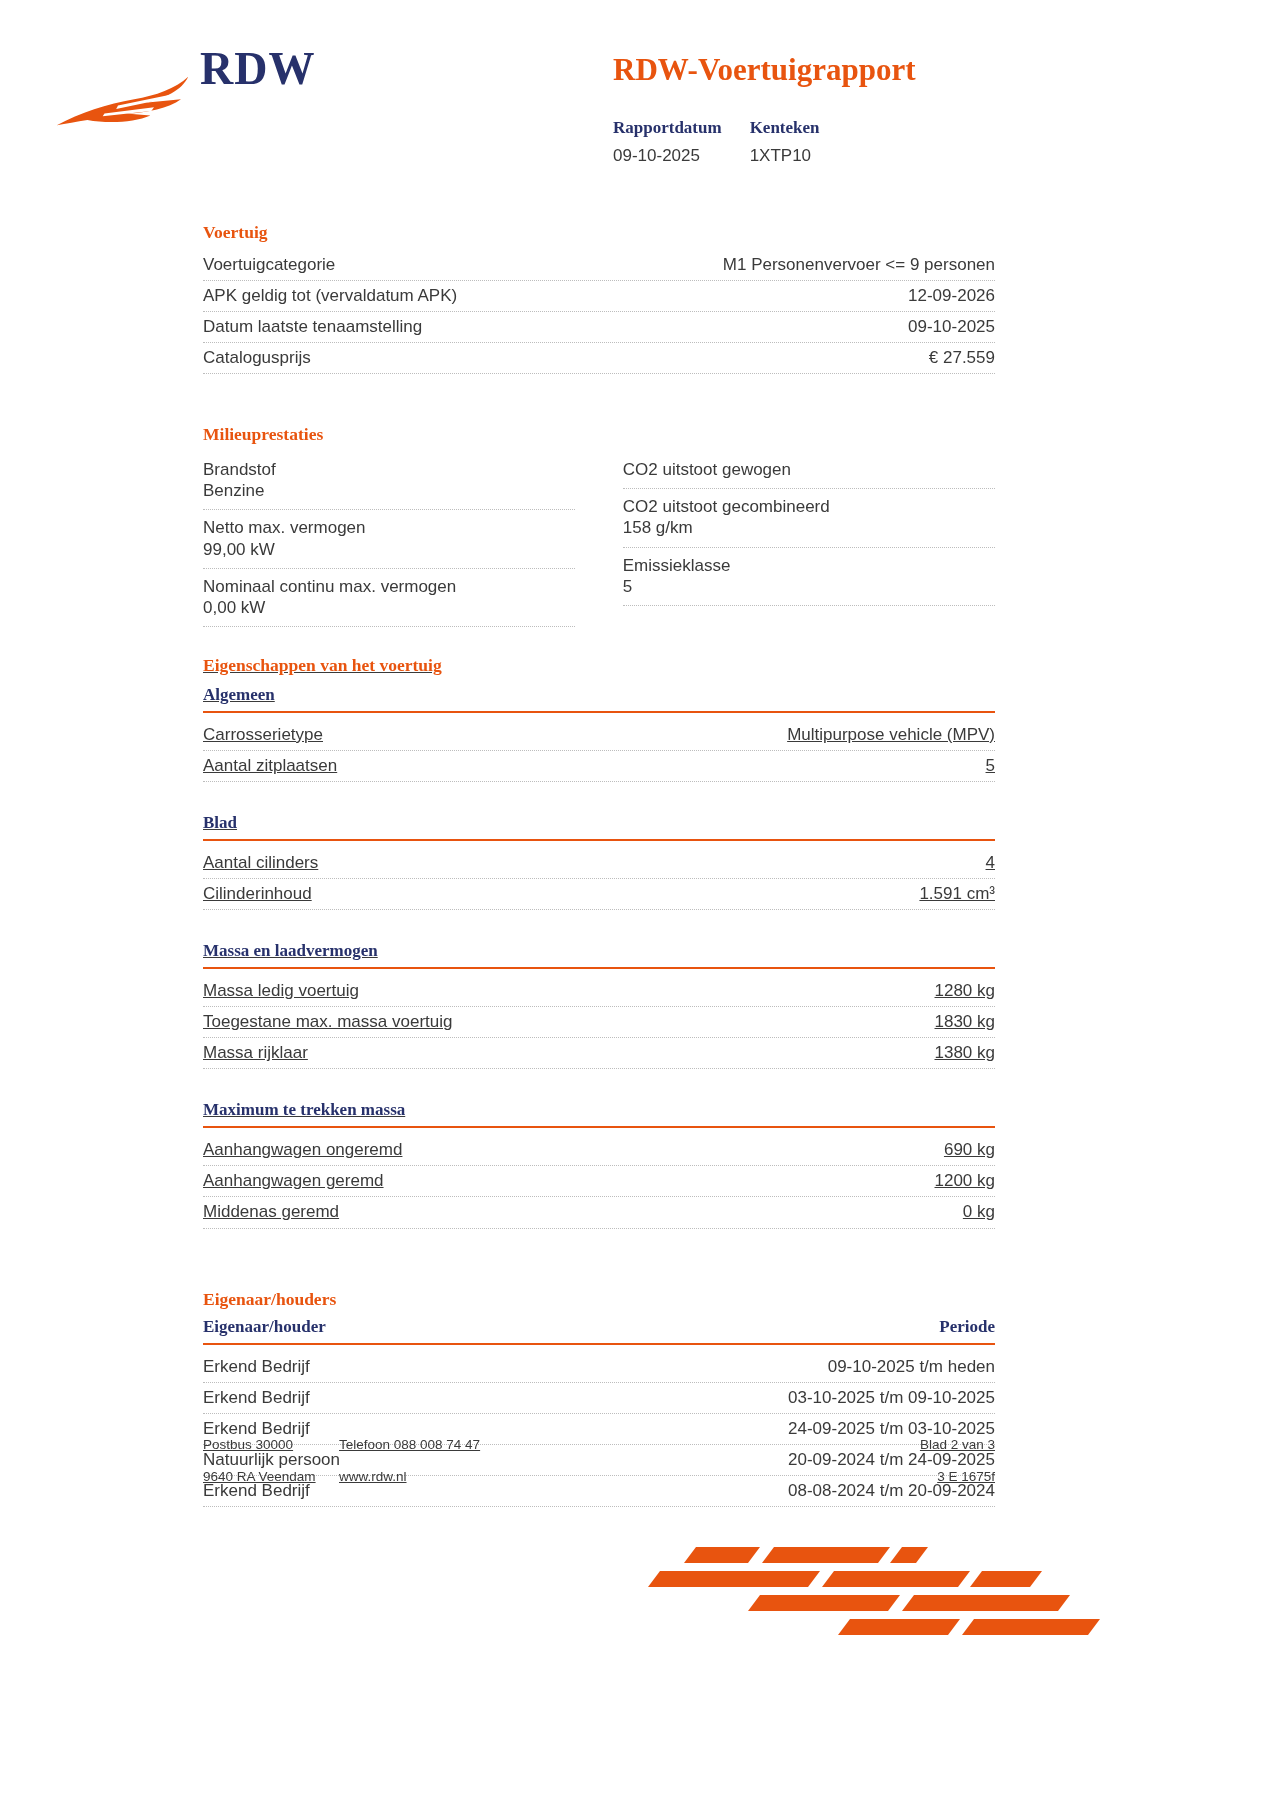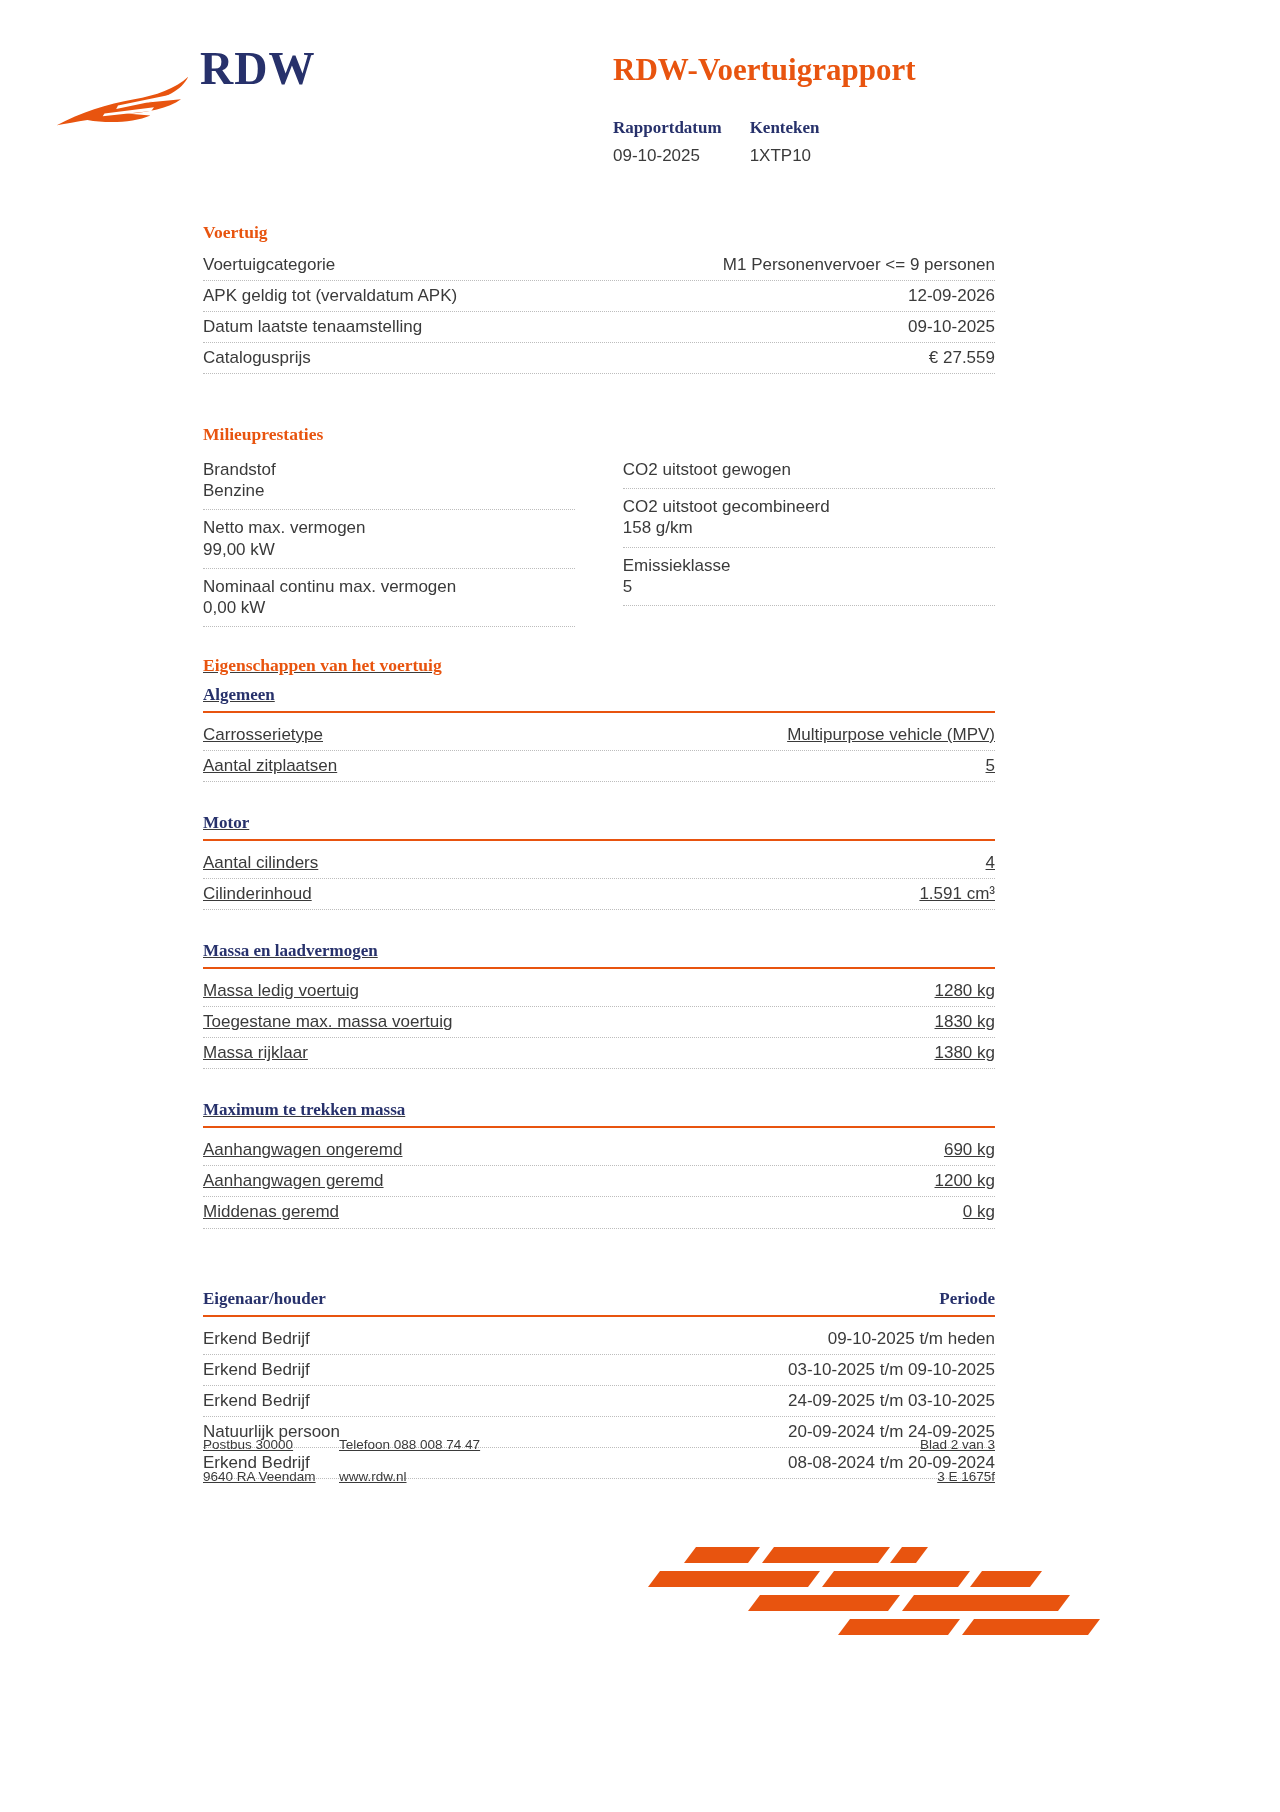--- a/index.html
+++ b/index.html
@@ -184,21 +184,21 @@
             <span class="val">Multipurpose vehicle (MPV)</span>
           </div>
           <div class="row">
             <span class="lbl">Aantal zitplaatsen</span>
             <span class="val">5</span>
           </div>
         </div>
       </div>
 
       <div class="subsection">
-        <div class="sub-title">Motor</div>
+        <div class="sub-title">Blad</div>
         <div class="rows">
           <div class="row">
             <span class="lbl">Aantal cilinders</span>
             <span class="val">4</span>
           </div>
           <div class="row">
             <span class="lbl">Cilinderinhoud</span>
             <span class="val">1.591 cm³</span>
           </div>
         </div>
@@ -235,20 +235,21 @@
           </div>
           <div class="row">
             <span class="lbl">Middenas geremd</span>
             <span class="val">0 kg</span>
           </div>
         </div>
       </div>
     </div>
 
     <div class="sec-eigenaar">
+      <h2 class="section-heading">Eigenaar/houders</h2>
       <div class="owner-head">
         <span class="hcol">Eigenaar/houder</span>
         <span class="hcol">Periode</span>
       </div>
       <div class="rows">
         <div class="row">
           <span class="lbl">Erkend Bedrijf</span>
           <span class="val">09-10-2025 t/m heden</span>
         </div>
         <div class="row">

